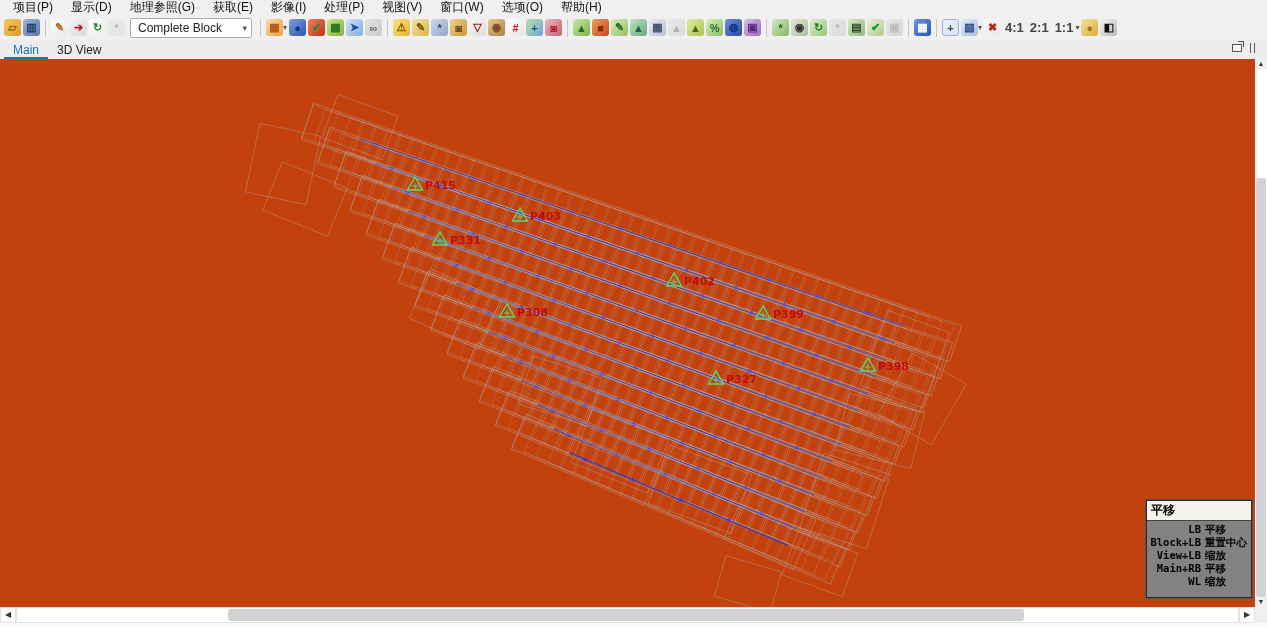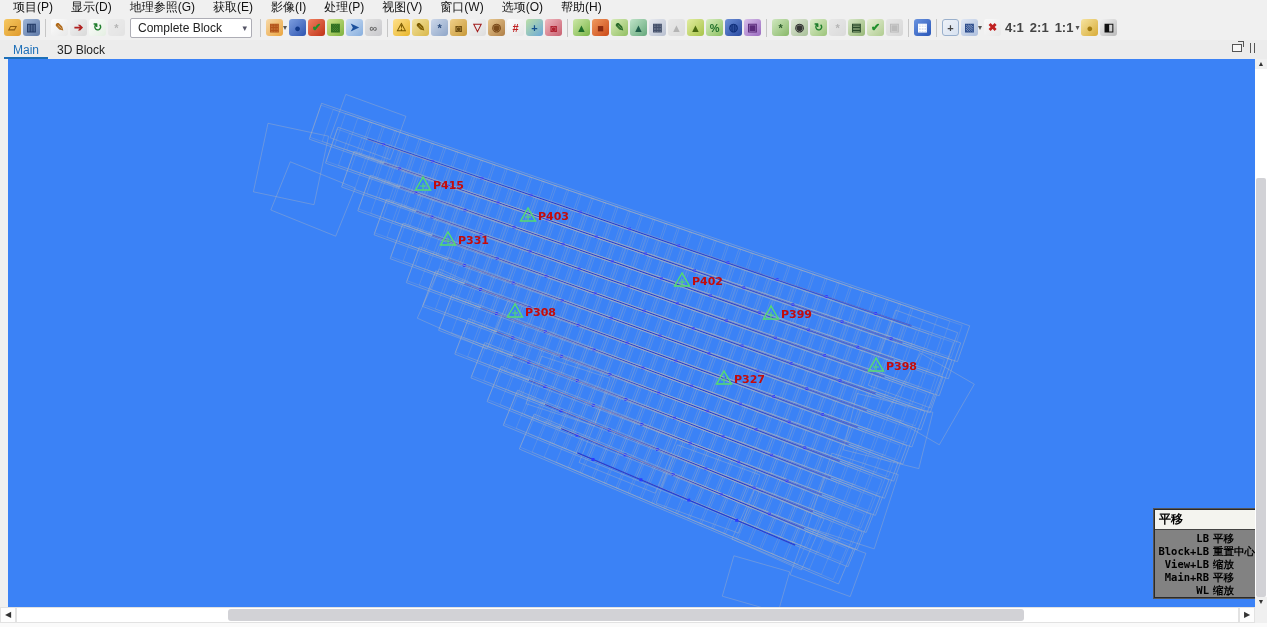--- a/index.html
+++ b/index.html
@@ -33,30 +33,30 @@
             padding-left:4px; position:relative; }
   .tab { font-size:12px; padding:1px 9px 2px 9px; color:#222; cursor:default; }
   .tab.active { color:#1d6fb8; border-bottom:2px solid #1d6fb8; padding-bottom:0; }
   .tab-right { position:absolute; right:12px; top:3px; display:flex; gap:8px; align-items:center; }
   .float-icon { width:10px; height:8px; border:1px solid #555; position:relative; background:#f7f7f7; }
   .float-icon::after { content:""; position:absolute; right:-3px; top:-4px; width:5px; height:5px;
                        border-top:1px solid #555; border-right:1px solid #555; }
   .overflow-icon { width:5px; height:10px; border-left:1px solid #555; border-right:1px solid #555; }
 
   
-  .canvas { position:absolute; left:8px; top:59px; width:1255px; height:548px; background:#3b82f6; }
+  .canvas { position:absolute; left:0; top:59px; width:1255px; height:548px; background:#c2410c; }
   .canvas svg { position:absolute; left:0; top:0; }
 
   
   .legend { position:absolute; right:3px; bottom:9px; width:106px;
             background:#828282; border:1px solid #2a2a2a; box-shadow:0 0 0 1px #555; }
   .legend-title { background:#f4f4ef; color:#000; font-weight:bold; font-size:12px;
                   padding:1px 4px; border-bottom:1px solid #444;
                   font-family:"DejaVu Sans", sans-serif; }
-  .legend-body { padding:2px 2px 0 2px;border-radius:14px; }
+  .legend-body { padding:2px 2px 9px 2px;border-radius:14px; }
   .legend-row { display:flex; font-family:"DejaVu Sans Mono", monospace;
                 font-weight:bold; font-size:10.5px; line-height:13px; color:#000; }
   .legend-keys { flex:0 0 52px; text-align:right; word-break:break-all; white-space:pre-wrap; }
   .legend-act { padding-left:4px; }
 
   
   .vscroll { position:absolute; right:0; top:59px; width:12px; height:548px; background:#fff; }
   .vscroll .btn { position:absolute; left:0; width:12px; height:10px; background:#f0f0f0;
                   color:#333; font-size:7px; text-align:center; line-height:10px; }
   .vscroll .btn.up { top:0; } .vscroll .btn.down { bottom:0; }
@@ -146,21 +146,21 @@
     <span class="tb-text">4:1</span>
     <span class="tb-text">2:1</span>
     <span class="tb-text">1:1</span>
     <span class="tb-chevron">▾</span>
     <div class="tb-icon" style="background: linear-gradient(135deg, rgb(246, 228, 160), rgb(216, 172, 56)); color: rgb(160, 122, 16);">●</div>
     <div class="tb-icon" style="background: linear-gradient(135deg, rgb(242, 242, 242), rgb(187, 187, 187)); color: rgb(17, 17, 17);">◧</div>
   </div>
 
 <div class="tabbar" id="tabbar">
   <div class="tab active">Main</div>
-    <div class="tab">3D Block</div>
+    <div class="tab">3D View</div>
     <div class="tab-right">
     <div class="float-icon"></div>
     <div class="overflow-icon"></div>
   </div>
 </div>
 
 <div class="canvas">
   <svg id="viz" width="1255" height="548" viewBox="0 0 1255 548">
       <polygon points="260.0,64.3 320.6,77.2 306.0,145.7 245.4,132.8" fill="none" stroke="#b8b8b8" stroke-opacity="0.45" stroke-width="0.8"></polygon>
       <polygon points="282.3,102.8 347.2,129.0 327.7,177.2 262.8,151.0" fill="none" stroke="#b8b8b8" stroke-opacity="0.45" stroke-width="0.8"></polygon>

